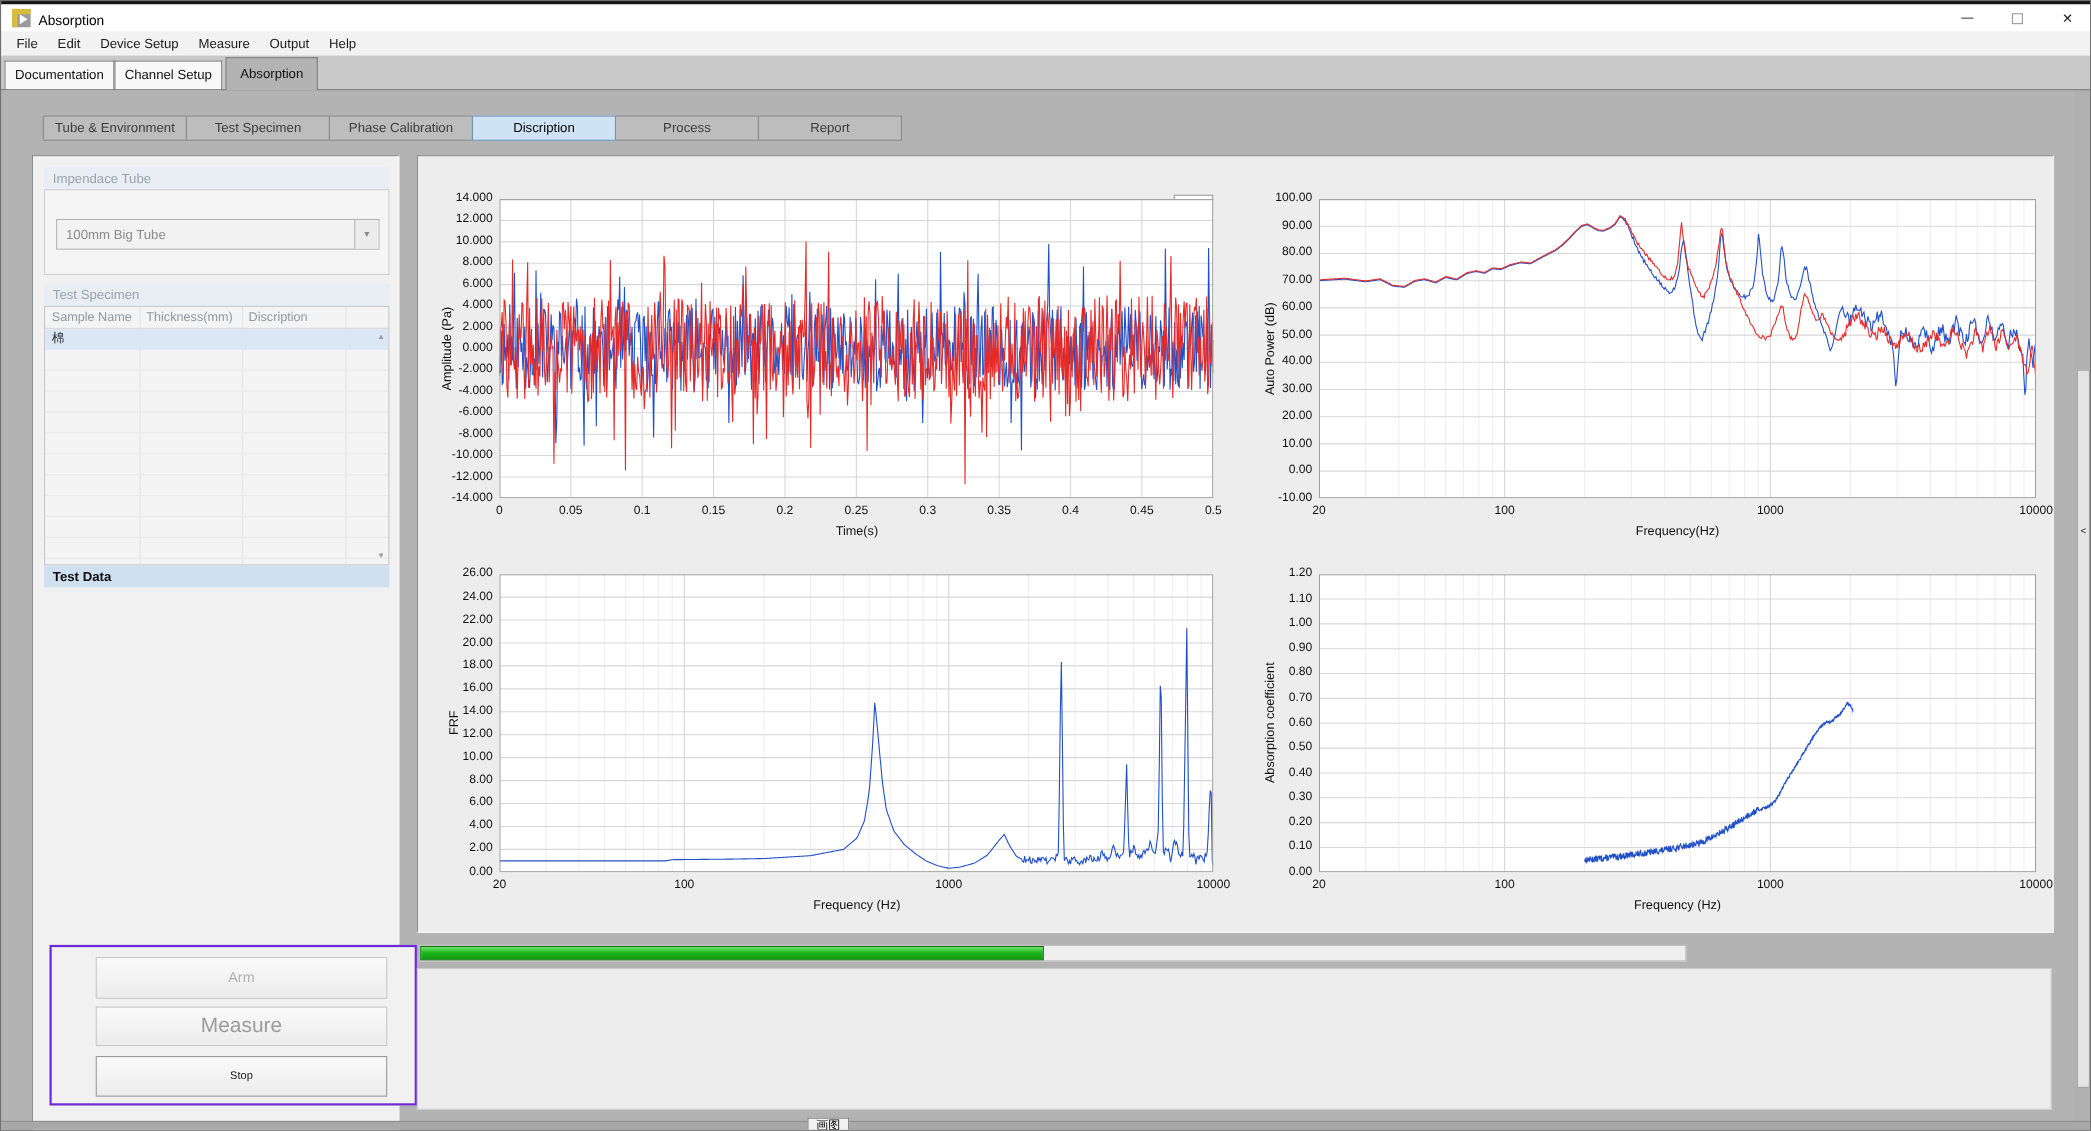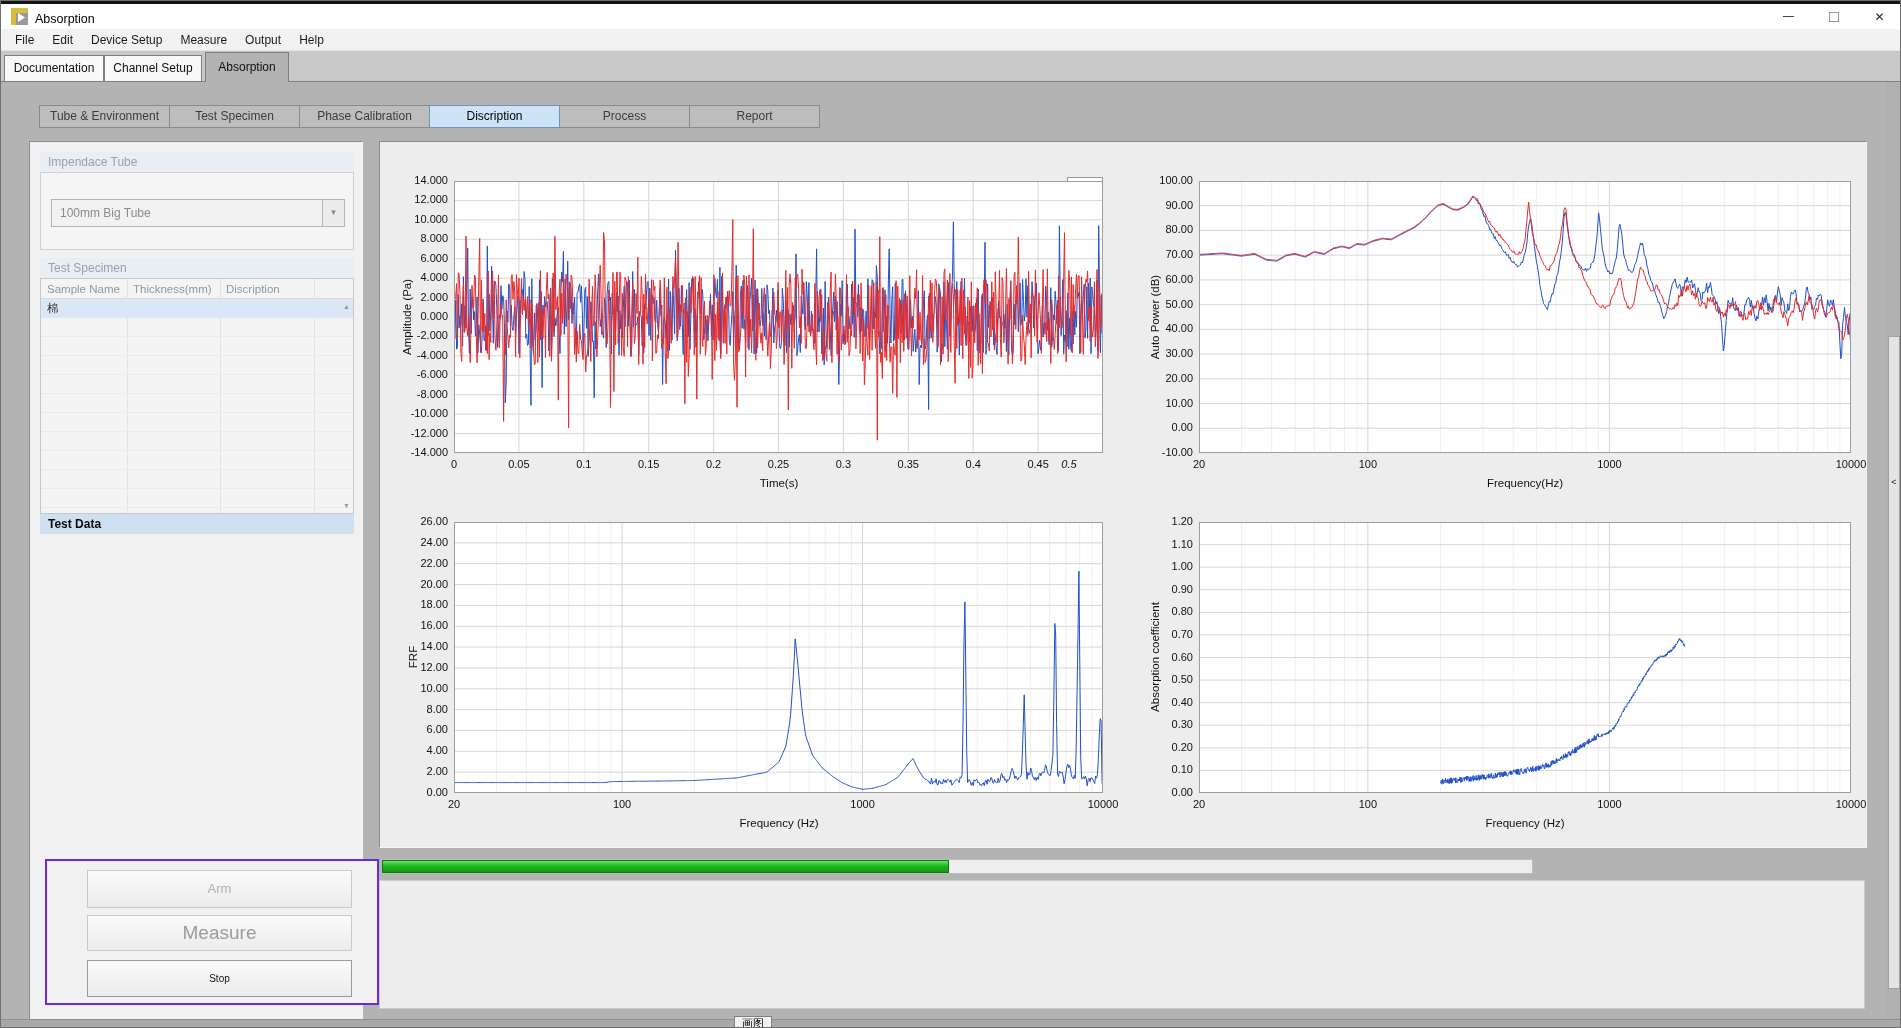--- a/index.html
+++ b/index.html
@@ -244,21 +244,21 @@
       <div class="tick xtick" style="left: 33px; top: 297px; width: 60px;">0</div>
       <div class="tick xtick" style="left: 97.9px; top: 297px; width: 60px;">0.05</div>
       <div class="tick xtick" style="left: 162.8px; top: 297px; width: 60px;">0.1</div>
       <div class="tick xtick" style="left: 227.7px; top: 297px; width: 60px;">0.15</div>
       <div class="tick xtick" style="left: 292.6px; top: 297px; width: 60px;">0.2</div>
       <div class="tick xtick" style="left: 357.5px; top: 297px; width: 60px;">0.25</div>
       <div class="tick xtick" style="left: 422.4px; top: 297px; width: 60px;">0.3</div>
       <div class="tick xtick" style="left: 487.3px; top: 297px; width: 60px;">0.35</div>
       <div class="tick xtick" style="left: 552.2px; top: 297px; width: 60px;">0.4</div>
       <div class="tick xtick" style="left: 617.1px; top: 297px; width: 60px;">0.45</div>
-      <div class="tick xtick" style="left: 648px; top: 297px; width: 60px; font-style: italic;">0.5</div>
+      <div class="tick xtick" style="left: 682px; top: 297px; width: 60px;">0.5</div>
     </div>
 
   <div class="chart" style="left:1140px;top:160px;width:748px;height:340px">
     <div class="axis-label ylab" style="left:14px;top:156px">Auto Power (dB)</div>
     <div class="axis-label xlab" style="left:384px;top:316px">Frequency(Hz)</div>
     <div class="legend-name" style="left:540px;top:24px;width:110px">Mic 1</div>
     <div class="legend-name" style="left:540px;top:48px;width:110px">Mic 2</div>
     <svg class="legend-icon" style="left:660px;top:21px" width="38" height="22">
       <polyline points="2,16 9,6 16,14 23,5 30,13 36,7" fill="none" stroke-width="1.2" stroke="#2050c8"></polyline>
       <line x1="2" y1="19" x2="36" y2="19" stroke="#333" stroke-width="1.6"></line>

